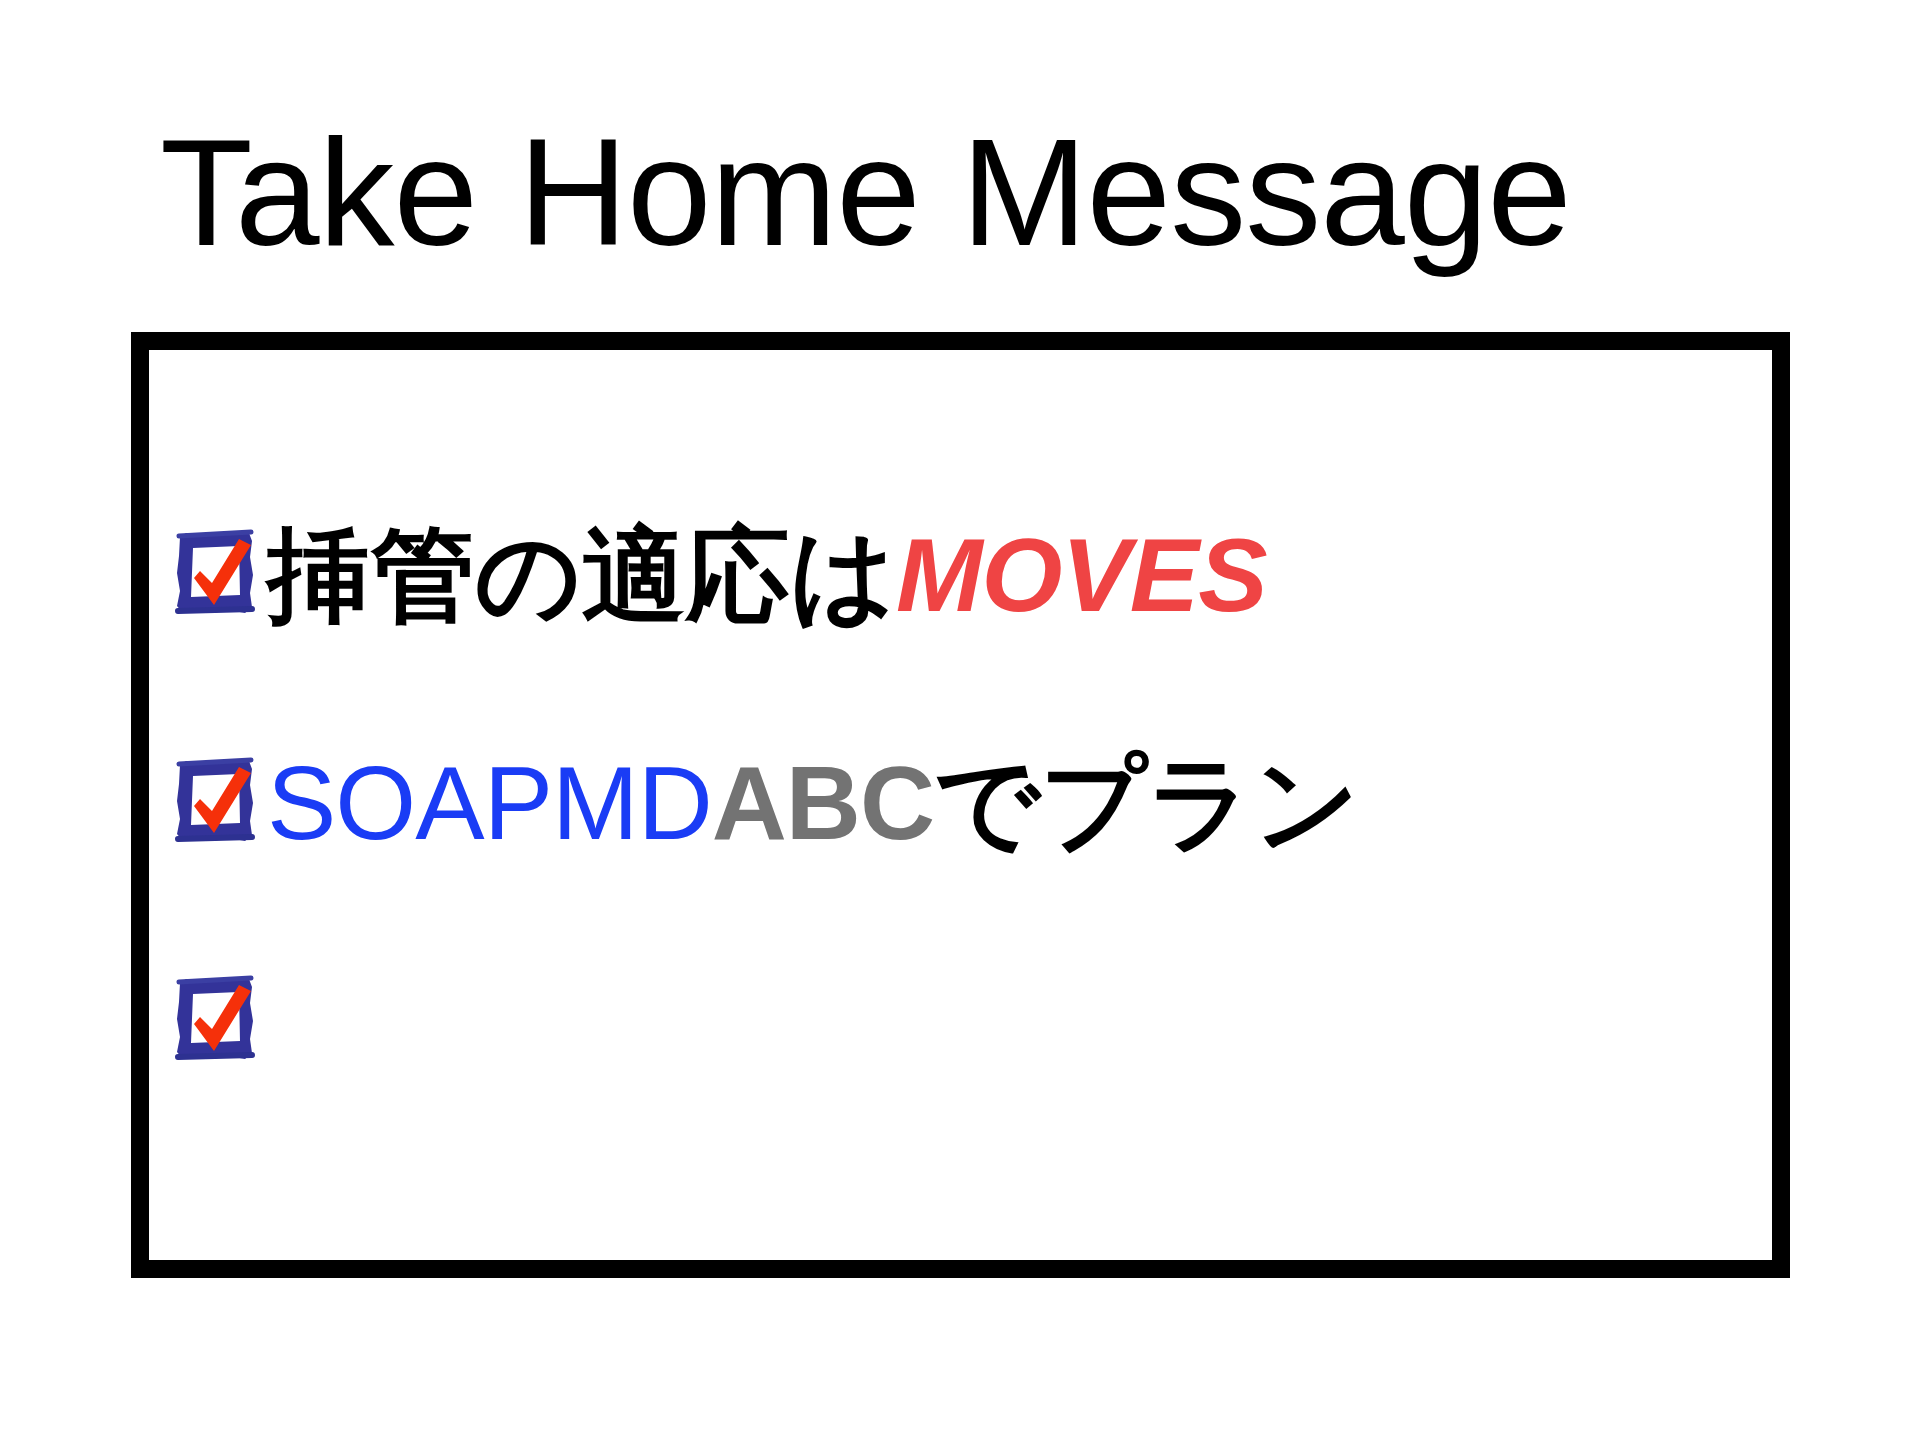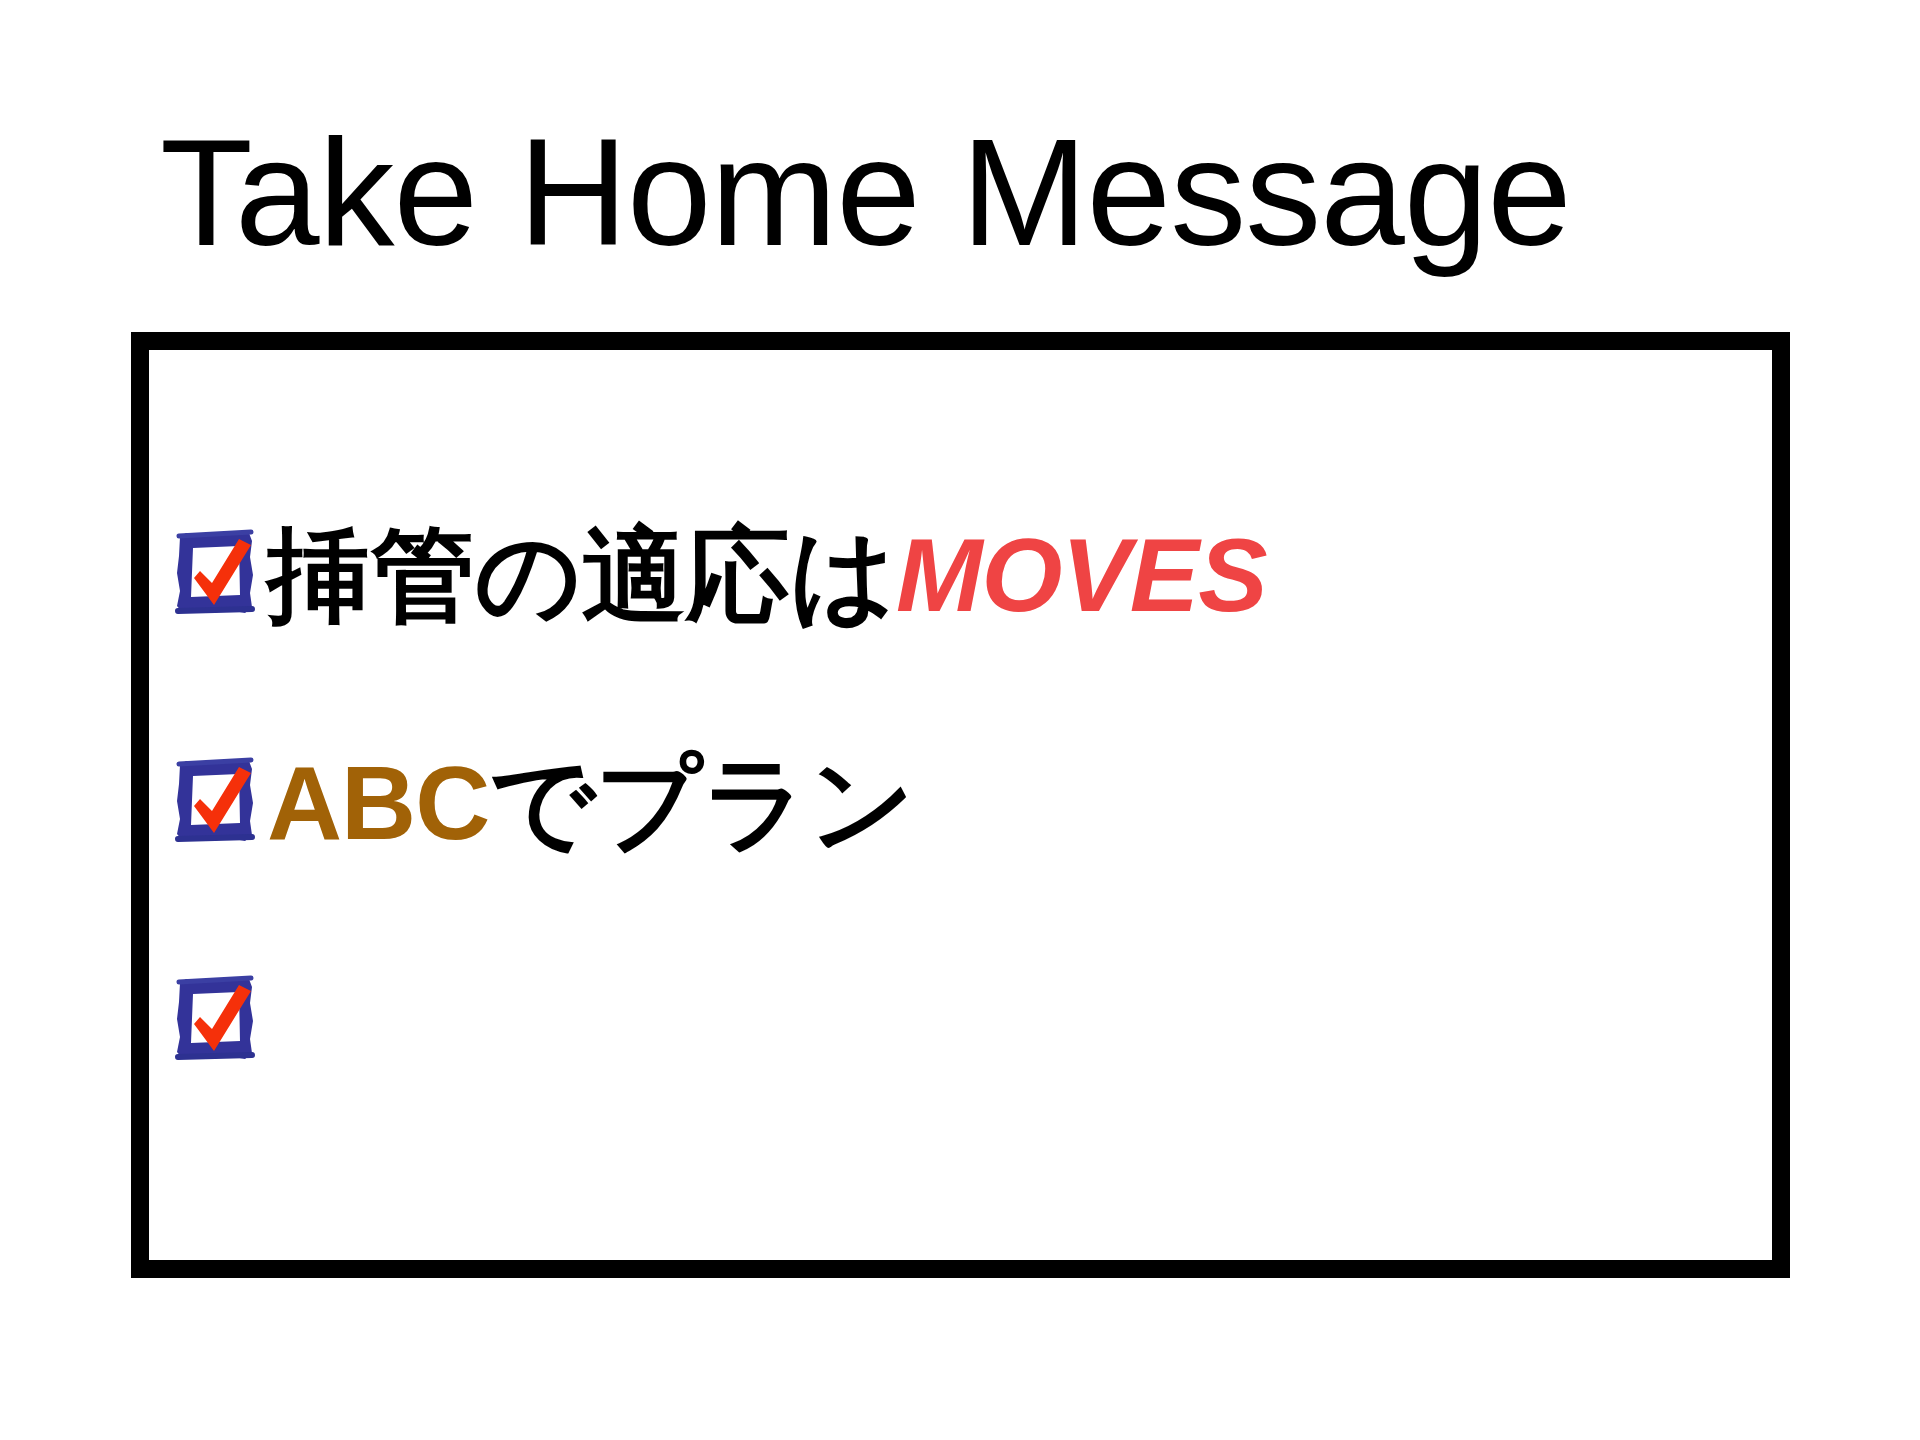--- a/index.html
+++ b/index.html
@@ -96,21 +96,21 @@
     line-height: 110px;
     font-family: "Liberation Sans", "DejaVu Sans", sans-serif;
   }
   .run.jp {
     font-size: 104px;
     letter-spacing: 0px;
   }
   .run.black  { color: #000000; font-weight: 700; }
   .run.red-b  { color: #ef4444; font-weight: 700; letter-spacing: -1px; font-style: italic; }
   .run.blue   { color: #1a3cf5; font-weight: 400; letter-spacing: -1px; }
-  .run.blue-b { color: #a16207; font-weight: 700; letter-spacing: -1px; }
+  .run.blue-b { color: #737373; font-weight: 700; letter-spacing: -1px; }
 </style>
 </head>
 <body>
 
 <div class="slide">
 
   <div class="slide-title">Take Home Message</div>
 
   <div class="content-box">
     <div class="bullet-list">
@@ -135,20 +135,21 @@
       <div class="bullet-row row-1">
         <span class="checkbox-mark">
           <svg viewBox="0 0 96 104" xmlns="http://www.w3.org/2000/svg">
             <path d="M13 14 L19 10 L34 12 L52 9 L70 12 L82 10 L85 18 L83 34 L86 52 L83 70 L85 84 L78 90 L62 87 L46 90 L30 87 L16 90 L10 83 L13 68 L10 50 L12 33 Z
                      M26 25 L72 23 L73 72 L24 74 Z" fill="#333399" fill-rule="evenodd"></path>
             <path d="M12 13 L84 9" stroke="#3b3fa3" stroke-width="5" fill="none" stroke-linecap="round"></path>
             <path d="M11 88 L85 86" stroke="#2d3191" stroke-width="6" fill="none" stroke-linecap="round"></path>
             <path d="M27 55 L33 48 L45 60 L72 16 L84 22 L47 82 Z" fill="#f5300a"></path>
           </svg>
         </span>
+        <span class="run blue">SOAPMD</span>
         <span class="run blue-b">ABC</span>
         <span class="run jp black">でプラン</span>
       </div>
 
       <div class="bullet-row row-2">
         <span class="checkbox-mark">
           <svg viewBox="0 0 96 104" xmlns="http://www.w3.org/2000/svg">
             <path d="M13 14 L19 10 L34 12 L52 9 L70 12 L82 10 L85 18 L83 34 L86 52 L83 70 L85 84 L78 90 L62 87 L46 90 L30 87 L16 90 L10 83 L13 68 L10 50 L12 33 Z
                      M26 25 L72 23 L73 72 L24 74 Z" fill="#333399" fill-rule="evenodd"></path>
             <path d="M12 13 L84 9" stroke="#3b3fa3" stroke-width="5" fill="none" stroke-linecap="round"></path>

